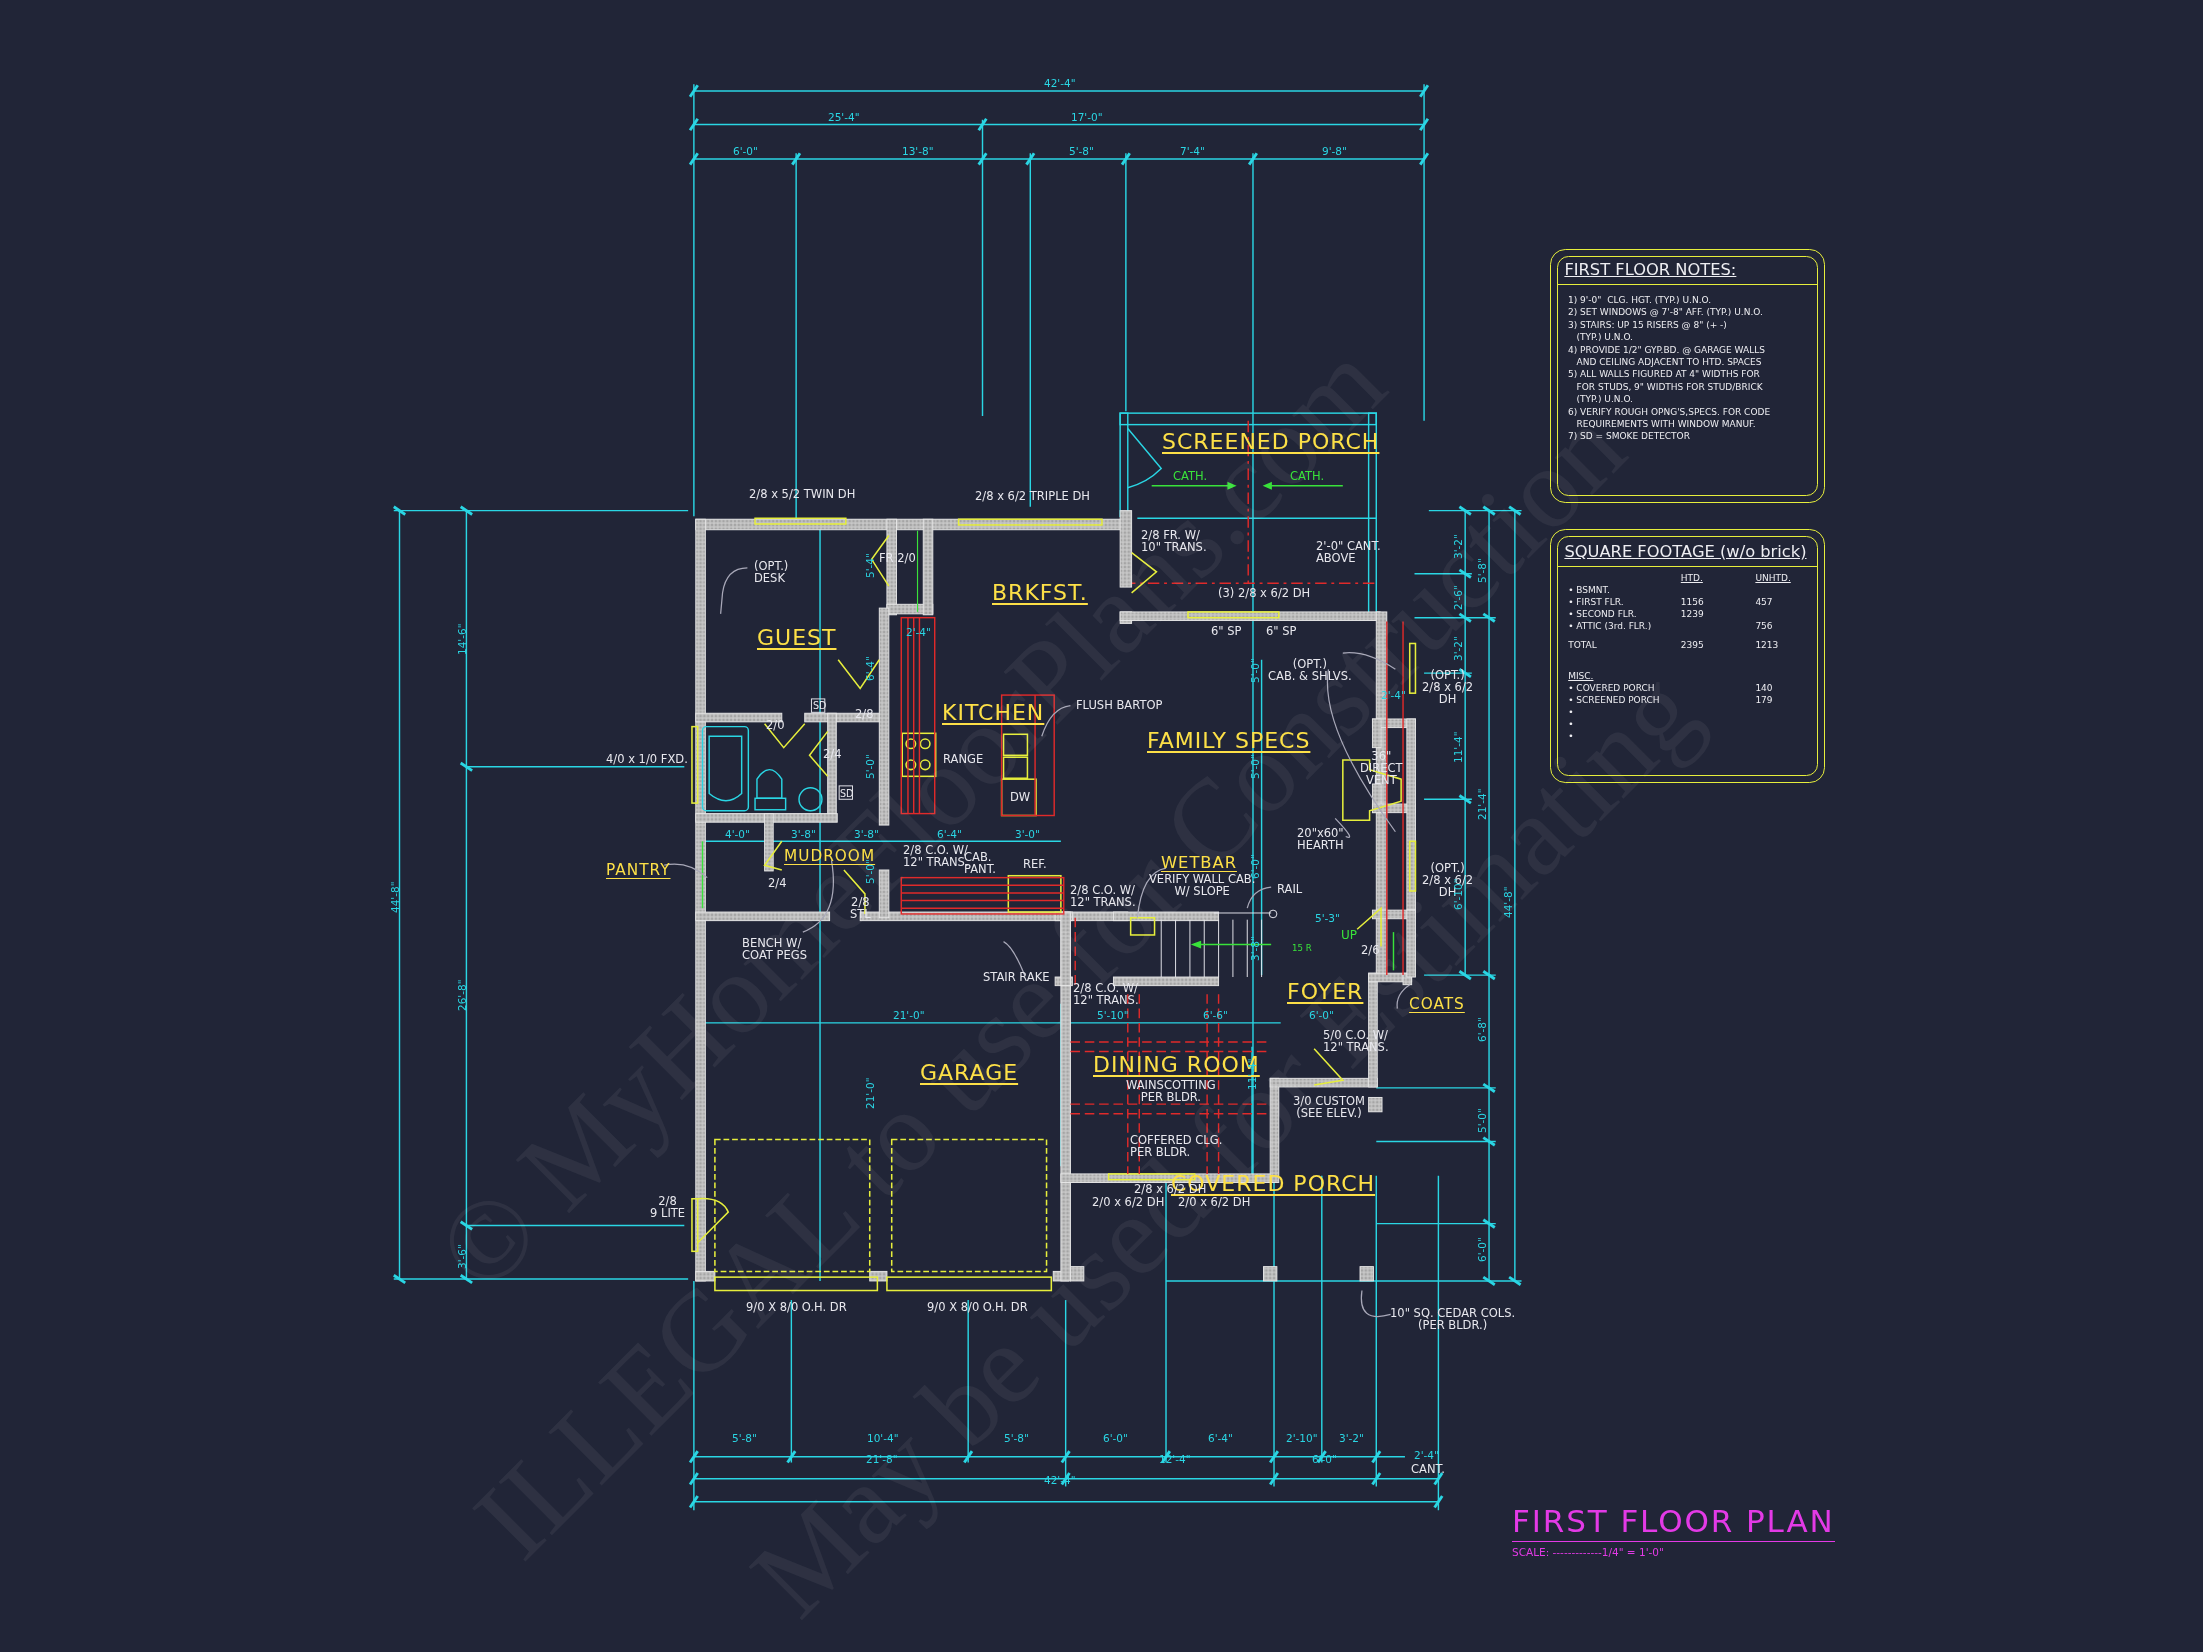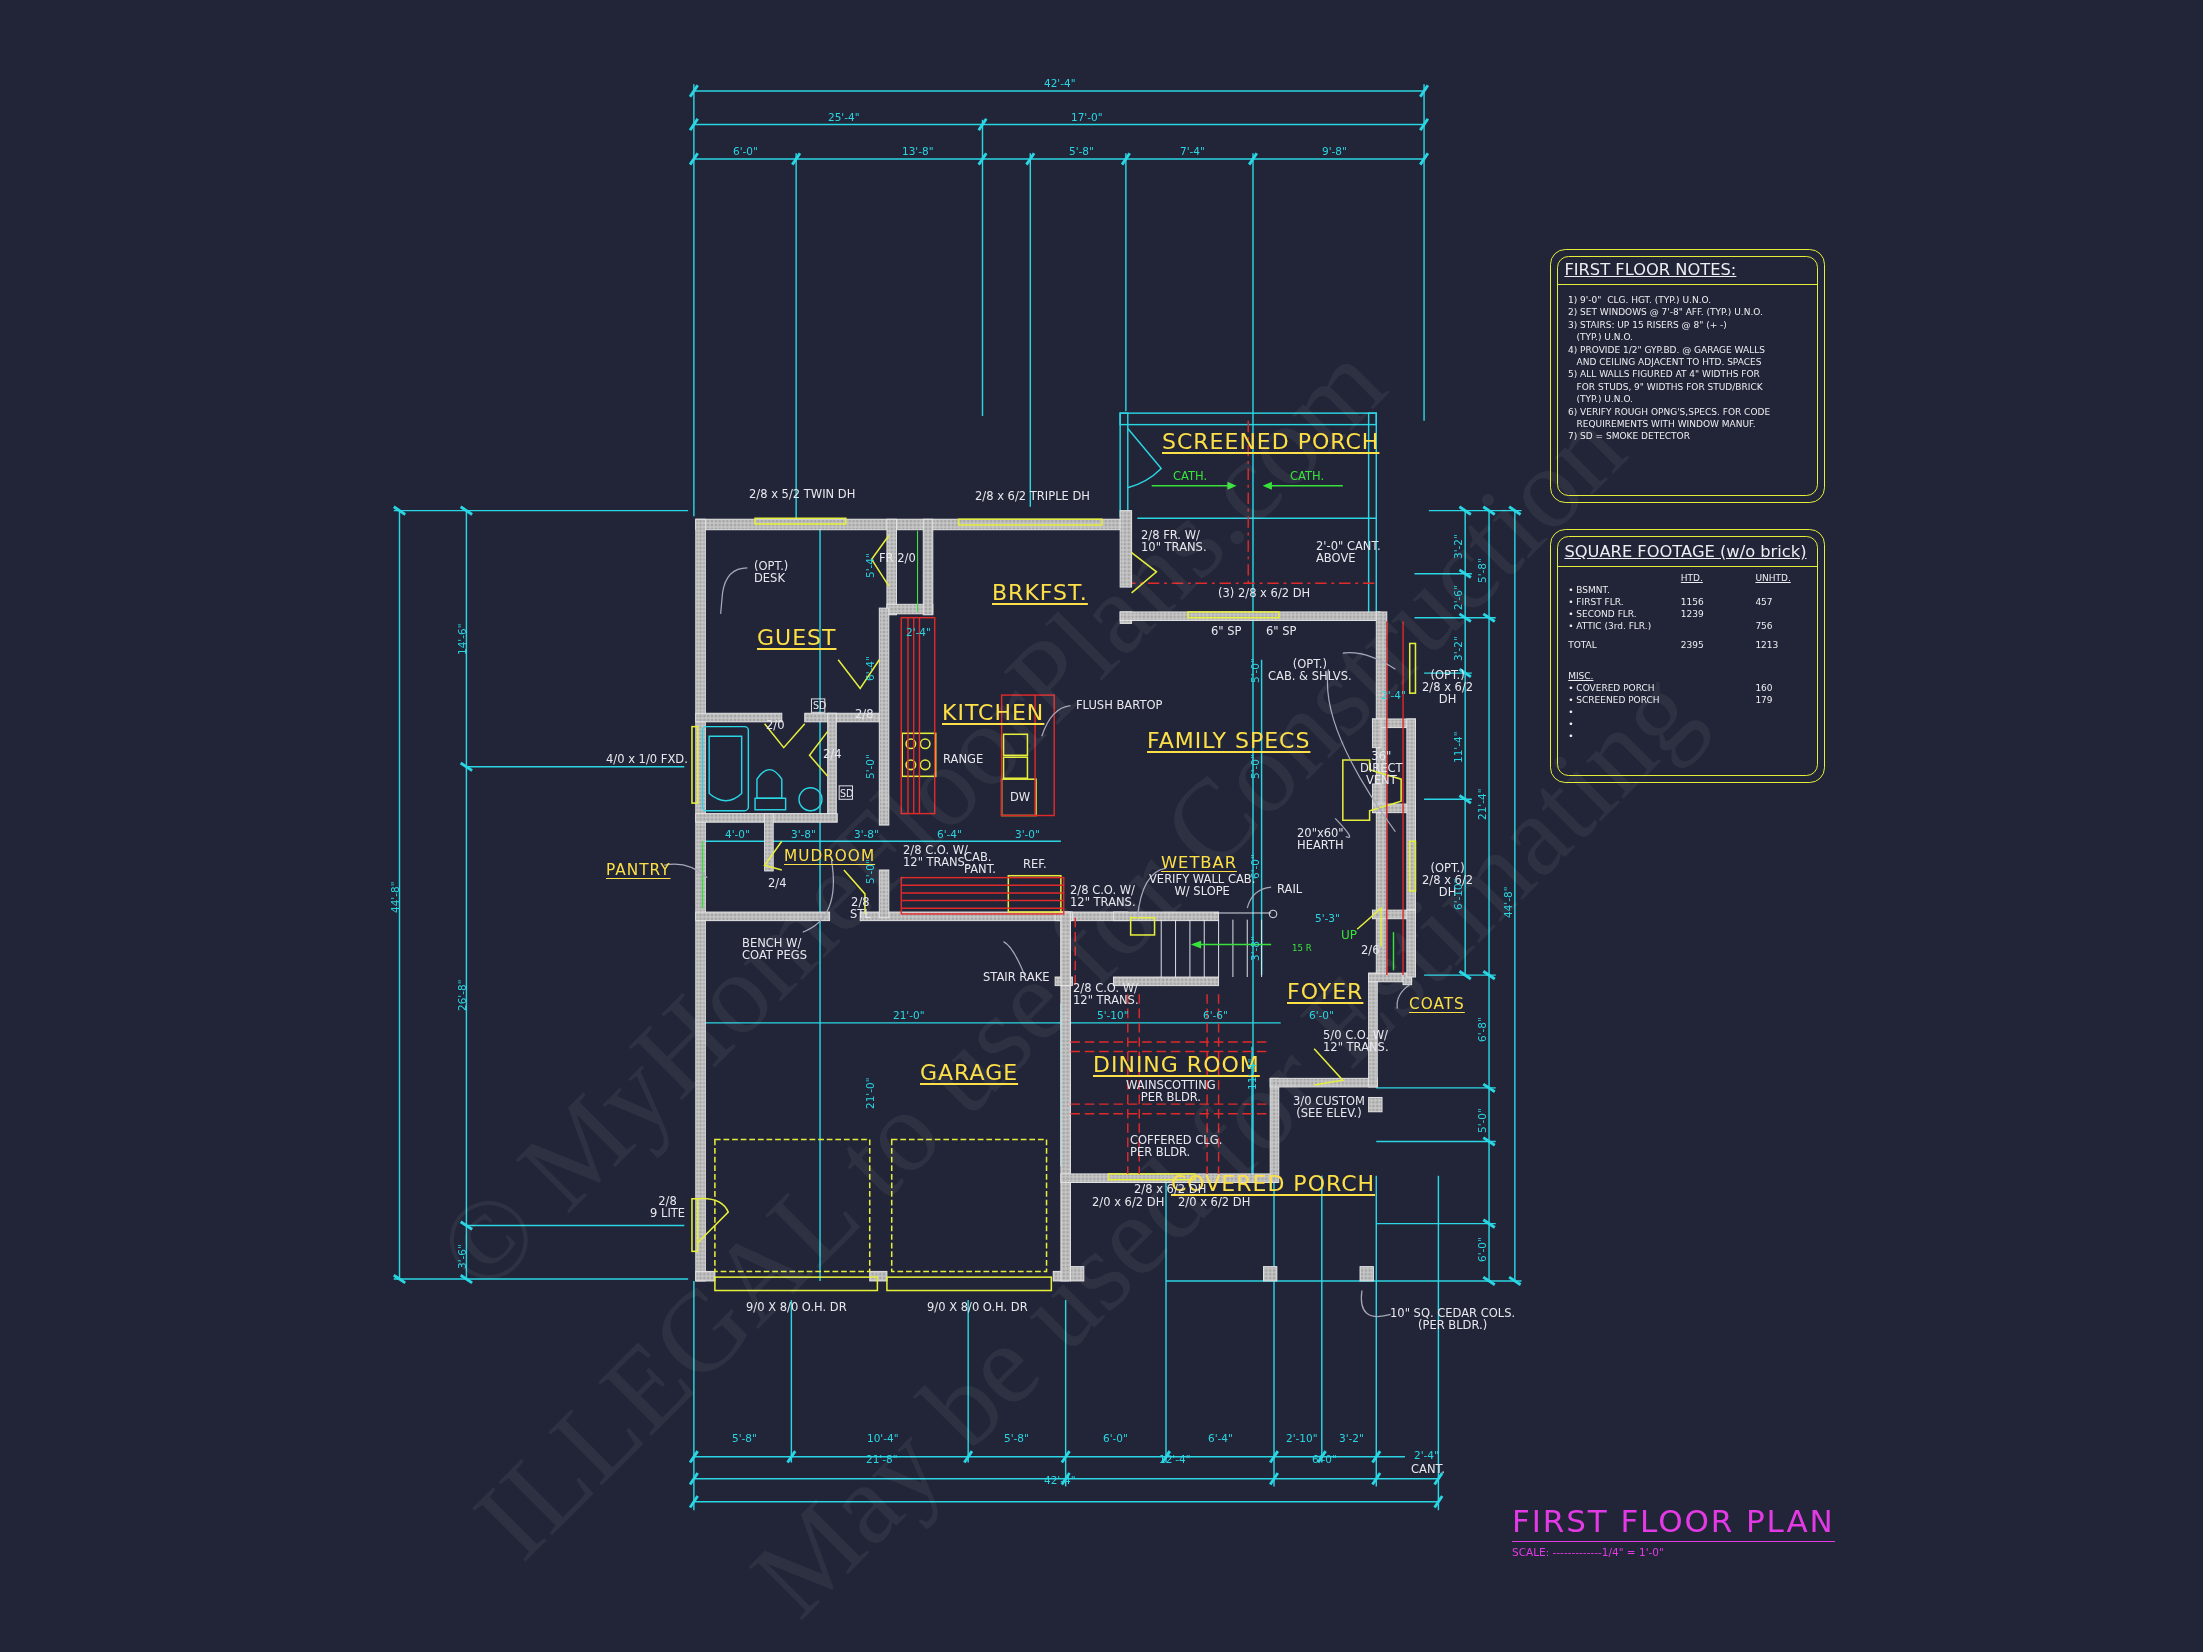--- a/index.html
+++ b/index.html
@@ -551,21 +551,21 @@
           <td>1213</td>
         </tr>
     <tr style="height:25px;">
           <td style="text-decoration:underline; vertical-align:bottom;">MISC.</td>
           <td></td>
           <td></td>
         </tr>
     <tr>
           <td>• COVERED PORCH</td>
           <td></td>
-          <td>160</td>
+          <td>140</td>
         </tr>
     <tr>
           <td>• SCREENED PORCH</td>
           <td></td>
           <td>179</td>
         </tr>
     <tr>
           <td>•</td>
           <td></td>
           <td></td>

